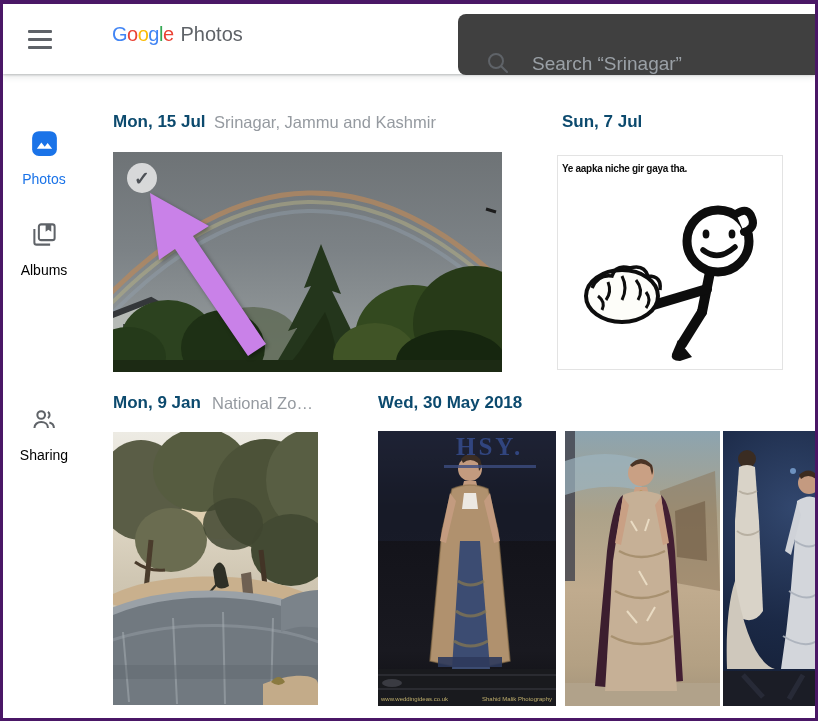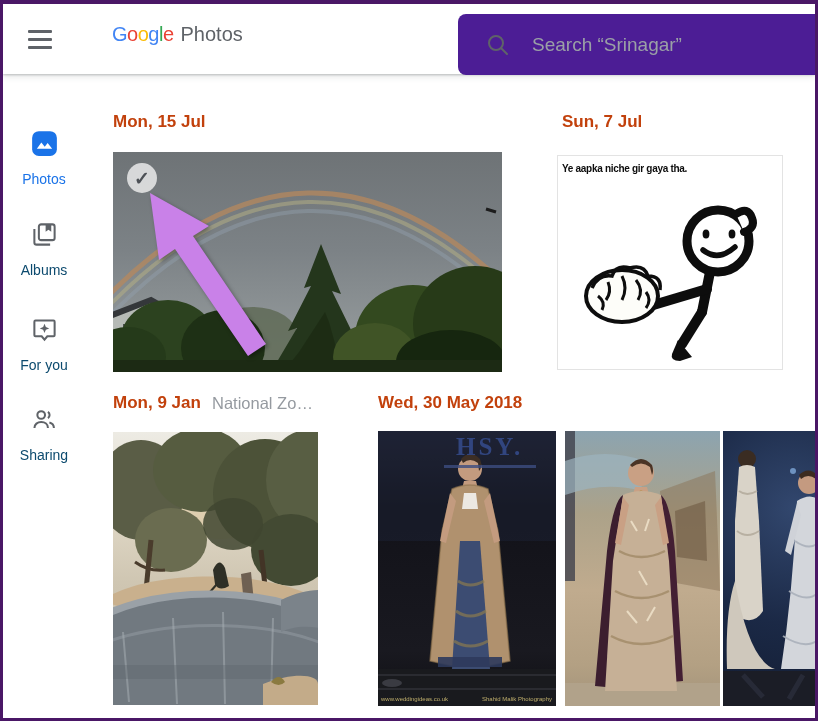--- a/index.html
+++ b/index.html
@@ -10,33 +10,33 @@
 
   
   #topbar { position:absolute; left:3px; top:4px; right:3px; height:70px; background:#fff; z-index:10;
             box-shadow:0 1px 2px rgba(60,64,67,.28), 0 3px 6px rgba(60,64,67,.12); }
   #menu-btn { position:absolute; left:25px; top:26px; width:24px; height:19px; cursor:pointer; }
   #menu-btn .bar { height:2.6px; background:#5f6368; margin-bottom:5.4px; border-radius:1px; }
   #logo { position:absolute; left:109px; top:19px; font-size:20px; letter-spacing:-0.5px; white-space:nowrap; }
   #logo .l0 { color:#4285F4; } #logo .l1 { color:#EA4335; } #logo .l2 { color:#FBBC05; }
   #logo .l3 { color:#4285F4; } #logo .l4 { color:#34A853; } #logo .l5 { color:#EA4335; }
   #logo .product { color:#5f6368; margin-left:7px; letter-spacing:0; }
-  #searchbar { position:absolute; left:455px; top:10px; right:0; height:61px; background:#4c1d95;
-               border-radius:8px 0 0 8px; display:flex; align-items:center; cursor:text; }
+  #searchbar { position:absolute; left:455px; top:10px; right:0; height:61px; background:#404040;
+               border-radius:8px 0 0 8px; display:flex; align-items:flex-end; cursor:text; }
   #searchbar svg { margin-left:28px; flex:0 0 auto; }
   #search-ph { margin-left:22px; font-size:19px; color:#9aa0a6; }
 
   
   .side-item { position:absolute; left:3px; width:82px; text-align:center; cursor:pointer; }
   .side-item .ic { display:inline-block; }
-  .side-item .lbl { margin-top:10px; font-size:14px; color:#0c4a6e; }
+  .side-item .lbl { margin-top:10px; font-size:14px; color:#000000; }
   .side-item.active .lbl { color:#1a73e8; }
 
   
-  .date-h { position:absolute; font-size:17px; font-weight:700; color:#c2410c; white-space:nowrap; }
+  .date-h { position:absolute; font-size:17px; font-weight:700; color:#0c4a6e; white-space:nowrap; }
   .loc-h  { position:absolute; font-size:16.5px; font-weight:400; color:#959aa0; white-space:nowrap; }
 
   
   .photo { position:absolute; overflow:hidden; cursor:pointer; }
 
   #photo-rainbow { left:113px; top:152px; width:389px; height:220px;
     background:linear-gradient(180deg,#6e7376 0%,#7c8286 45%,#8f9597 78%,#9aa09f 100%); }
   #check-btn { position:absolute; left:14px; top:11px; width:30px; height:30px; border-radius:50%;
     background:rgba(238,238,238,.82); color:#4d5156; font-size:19px; font-weight:700;
     display:flex; align-items:center; justify-content:center; cursor:pointer; }
@@ -101,43 +101,35 @@
     <span class="ic">
       <svg width="27" height="27" viewBox="0 0 24 24" fill="none" stroke="#5f6368" stroke-width="1.8">
         <rect x="7" y="3" width="14" height="14" rx="2"></rect>
         <path d="M3 7v12a2 2 0 0 0 2 2h12"></path>
         <path d="M13 3v6.5l2.5-1.7L18 9.5V3" fill="#5f6368" stroke="none"></path>
       </svg>
     </span>
     <div class="lbl">Albums</div>
   </div>
 
-  <div class="side-item" style="top:316px">
-    <span class="ic">
-      <svg width="27" height="27" viewBox="0 0 24 24" fill="none" stroke="#5f6368" stroke-width="1.8">
-        <path d="M4 4h16a1 1 0 0 1 1 1v12a1 1 0 0 1-1 1h-5.5L12 21l-2.5-3H4a1 1 0 0 1-1-1V5a1 1 0 0 1 1-1z"></path>
-        <path d="M12 6.8l1.2 3 3 1.2-3 1.2-1.2 3-1.2-3-3-1.2 3-1.2z" fill="#5f6368" stroke="none"></path>
-      </svg>
-    </span>
-    <div class="lbl">For you</div>
-  </div>
 
   <div class="side-item" style="top:406px">
     <span class="ic">
       <svg width="28" height="27" viewBox="0 0 24 24" fill="none" stroke="#5f6368" stroke-width="1.8">
         <circle cx="9.5" cy="8" r="3.4"></circle>
         <path d="M3.5 19.5c0-3.2 2.7-5.3 6-5.3s6 2.1 6 5.3"></path>
         <path d="M15.5 5.2a3.4 3.4 0 0 1 0 5.6"></path>
         <path d="M16.8 14.6c2.4.6 4 2.4 4 4.9"></path>
       </svg>
     </span>
     <div class="lbl">Sharing</div>
   </div>
 
   <div class="date-h" style="left:113px; top:112px">Mon, 15 Jul</div>
+  <div class="loc-h" style="left:214px; top:113px">Srinagar, Jammu and Kashmir</div>
   <div class="date-h" style="left:562px; top:112px">Sun, 7 Jul</div>
 
   <div class="photo" id="photo-rainbow">
     <svg width="389" height="220" viewBox="0 0 389 220">
 
       <path d="M-25 165 Q 195 -78 414 155" fill="none" stroke="#b5885e" stroke-width="5" opacity="0.75"></path>
       <path d="M-22 173 Q 195 -68 411 163" fill="none" stroke="#b7b183" stroke-width="4" opacity="0.5"></path>
       <path d="M-19 181 Q 195 -58 408 171" fill="none" stroke="#92a0ac" stroke-width="4" opacity="0.45"></path>
 
       <path d="M373 57 l10 3" stroke="#1c1c1c" stroke-width="3"></path>

